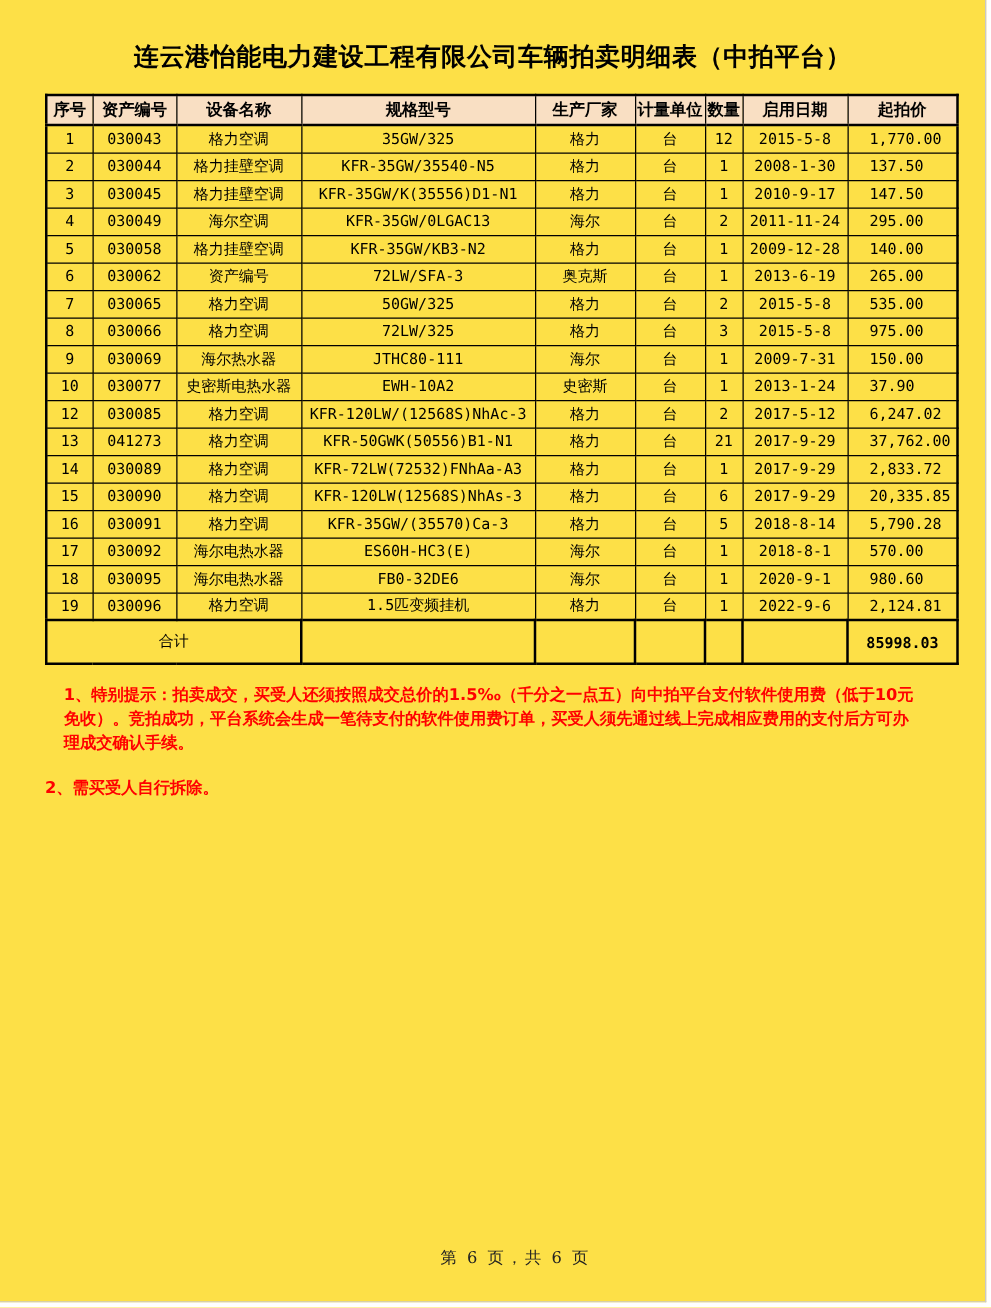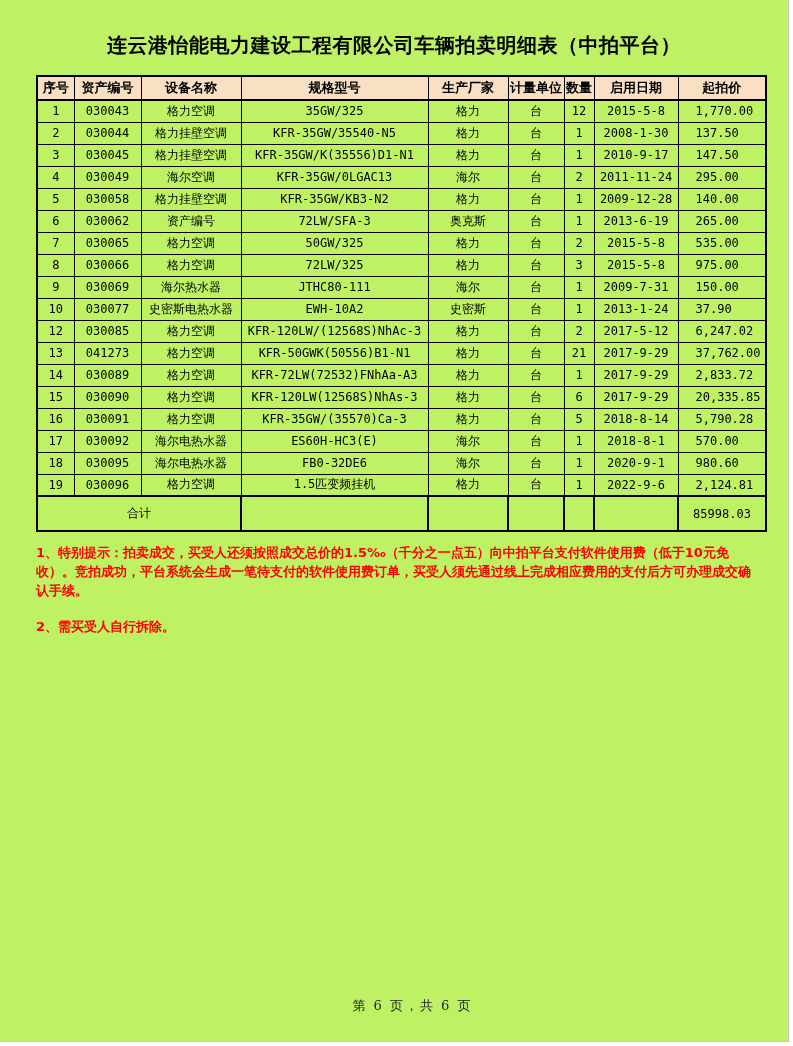--- a/index.html
+++ b/index.html
@@ -3,21 +3,21 @@
 <meta charset="utf-8">
 <style>
   * { box-sizing: border-box; }
   html, body { margin: 0; padding: 0; background: #ffffff; }
   body { font-family: "DejaVu Sans", sans-serif; color: #000; }
 
   .page {
     position: relative;
     width: 789px;
     height: 1042px;
-    background: #bef264;
+    background: #fde047;
     border-right: 1px solid #c9c9c9;
     border-bottom: 1px solid #c9c9c9;
     overflow: hidden;
   }
 
   .title {
     margin: 0;
     padding-top: 32px;
     text-align: center;
     font-size: 20px;
@@ -61,21 +61,21 @@
   }
   table.auction tfoot td {
     border: 2px solid #000;
     height: 35px;
   }
   td.total-label {
     font-size: 13px;
     font-family: "DejaVu Sans", sans-serif;
   }
   td.total-value {
-    font-weight: normal;
+    font-weight: bold;
     font-size: 13px;
     text-align: center;
   }
 
   .notes {
     margin: 11px 34px 0 36px;
     color: #ff0000;
     font-weight: bold;
     font-size: 13px;
     line-height: 19px;
@@ -335,19 +335,19 @@
         <td></td>
         <td></td>
         <td></td>
         <td></td>
         <td class="total-value">85998.03</td>
       </tr>
     </tfoot>
   </table>
 
   <div class="notes">
-    <p class="note-1" style="margin:0">1、特别提示：拍卖成交，买受人还须按照成交总价的1.5‰（千分之一点五）向中拍平台支付软件使用费（低于10元免收）。竞拍成功，平台系统会生成一笔待支付的软件使用费订单，买受人须先通过线上完成相应费用的支付后方可办理成交确认手续。</p>
+    <p class="note-1" style="margin:15px">1、特别提示：拍卖成交，买受人还须按照成交总价的1.5‰（千分之一点五）向中拍平台支付软件使用费（低于10元免收）。竞拍成功，平台系统会生成一笔待支付的软件使用费订单，买受人须先通过线上完成相应费用的支付后方可办理成交确认手续。</p>
     <p class="note-2" style="margin:17px 0 18px 0">2、需买受人自行拆除。</p>
   </div>
 
   <div class="footer">第 6 页，共 6 页</div>
 
 </div>
 
 </body></html>

